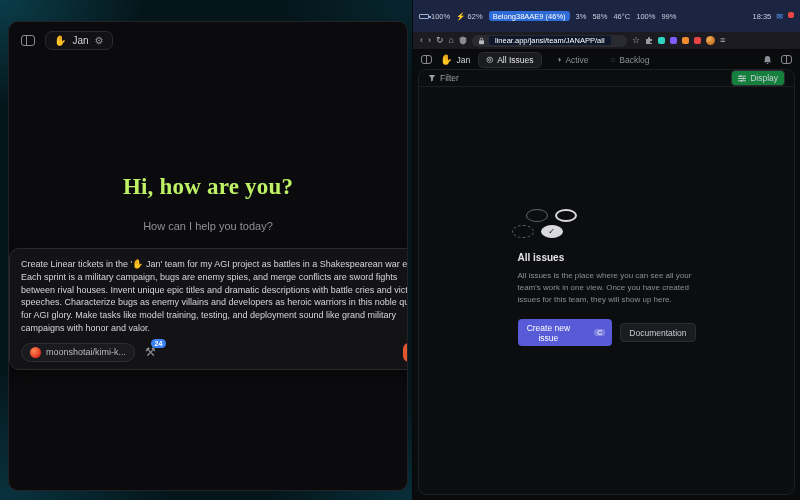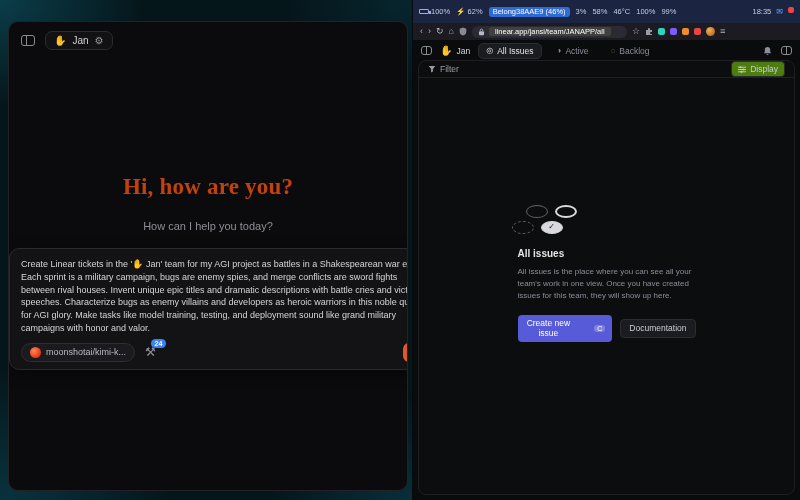--- a/index.html
+++ b/index.html
@@ -23,67 +23,67 @@
     display:flex; flex-direction:column; overflow:hidden;
   }
   .jan-titlebar { height:36px; display:flex; align-items:center; gap:10px; padding:0 12px; }
   .panel-icon { width:14px; height:11px; border:1.3px solid #8a8a90; border-radius:3px; position:relative; display:inline-block; }
   .panel-icon::after { content:""; position:absolute; left:3.5px; top:0; bottom:0; width:1.3px; background:#8a8a90; }
   .team-chip { display:inline-flex; align-items:center; gap:6px; padding:3px 8px; background:#121214; border:1px solid #2c2c30; border-radius:7px; font-size:10px; color:#d4d4d8; }
   .hand { color:#e8a33d; font-size:10px; }
   .gear { color:#9a9aa0; font-size:10px; }
 
   .jan-hero { text-align:center; margin-top:116px; }
-  .jan-hero h1 { font-family:"Liberation Serif", serif; font-size:23px; font-weight:600; color:#c2410c; letter-spacing:.2px; }
+  .jan-hero h1 { font-family:"Liberation Serif", serif; font-size:23px; font-weight:600; color:#bef264; letter-spacing:.2px; }
   .jan-hero p { margin-top:20px; font-size:11px; color:#8f8f96; }
 
   .composer {
     margin:16px auto 0; width:432px; background:#131315; border:1px solid #2a2a2e;
     border-radius:10px; padding:9px 11px 7px; box-shadow:0 4px 14px rgba(0,0,0,.45);
   }
   .composer-text { font-size:9px; line-height:1.42; color:#d6d6da; }
   .composer-bottom { display:flex; align-items:center; gap:10px; margin-top:8px; }
   .model-chip { display:inline-flex; align-items:center; gap:5px; padding:3px 8px; background:#1b1b1f; border:1px solid #2e2e33; border-radius:999px; font-size:9px; color:#b9b9c0; }
   .model-logo { width:11px; height:11px; border-radius:50%; background:radial-gradient(circle at 35% 35%, #ff8a50, #e0341f 70%); display:inline-block; }
   .tools { position:relative; color:#8f8f96; font-size:12px; line-height:1; }
   .tools-badge { position:absolute; top:-7px; right:-10px; background:#3b82f6; color:#fff; font-size:7px; font-weight:700; padding:1px 3.5px; border-radius:999px; }
   .send-btn { margin-left:auto; width:26px; height:19px; border:none; border-radius:6px; background:#e1562c; color:#fff; font-size:12px; line-height:1; display:flex; align-items:center; justify-content:center; cursor:pointer; }
 
   
   .browser-window { position:absolute; left:412px; top:0; width:388px; height:500px; background:#0e0f11; display:flex; flex-direction:column; border-left:1px solid #04090c; }
 
-  .sysbar { height:23px; background:#1b2440; display:flex; align-items:center; gap:6px; padding:0 6px; font-size:7.5px; color:#c6cde0; white-space:nowrap; }
+  .sysbar { height:32px; background:#1b2440; display:flex; align-items:center; gap:6px; padding:0 6px; font-size:7.5px; color:#c6cde0; white-space:nowrap; }
   .sys-item { display:inline-flex; align-items:center; gap:2px; }
   .battery { width:10px; height:5px; border:1px solid #9fb0d8; border-radius:1px; position:relative; display:inline-block; }
   .battery::after { content:""; position:absolute; right:-2.5px; top:1px; width:1.5px; height:2.5px; background:#9fb0d8; }
   .net-badge { background:#2e6bd6; color:#fff; border-radius:3px; padding:0.5px 4px; }
   .sys-right { margin-left:auto; display:inline-flex; gap:5px; }
   .sys-mail { color:#5aa2ff; font-size:8px; }
   .sys-dot { width:6px; height:6px; border-radius:2px; background:#e84545; display:inline-block; }
 
   .navbar { height:18px; background:#1c1b22; display:flex; align-items:center; gap:5px; padding:0 7px; border-bottom:1px solid #0a0a0c; color:#b9b9c0; }
   .nav-glyph { font-size:9px; line-height:1; }
   .urlbar { flex:0 0 155px; height:12px; background:#2a2a33; border-radius:7px; display:flex; align-items:center; gap:4px; padding:0 6px; font-size:7.5px; overflow:hidden; white-space:nowrap; }
-  .url-text { background:#404040; color:#fff; border-radius:2px; padding:0 6px; }
+  .url-text { background:#0f172a; color:#fff; border-radius:2px; padding:0 6px; }
   .ext-dot { width:7px; height:7px; border-radius:2px; display:inline-block; }
   .avatar { width:9px; height:9px; border-radius:50%; background:radial-gradient(circle at 35% 35%, #f0b35a, #b45309); display:inline-block; }
 
   .linear { flex:1; display:flex; flex-direction:column; background:#0a0b0d; min-height:0; }
   .linear-topbar { height:19px; display:flex; align-items:center; gap:8px; padding:0 8px; }
   .linear-chip { display:inline-flex; align-items:center; gap:4px; font-size:8.5px; color:#d7d8dc; }
   .tab { display:inline-flex; align-items:center; gap:4px; font-size:8.5px; color:#8a8f98; padding:2px 7px; border-radius:5px; cursor:pointer; }
   .tab.active { background:#1b1c1f; border:1px solid #2c2d31; color:#e4e4e7; }
   .tab-ic { font-size:8px; }
   .linear-topbar-right { margin-left:auto; display:inline-flex; align-items:center; gap:9px; color:#8a8f98; }
   .panel-icon.sm { width:11px; height:9px; border-width:1.1px; }
 
   .linear-content { flex:1; margin:0 5px 5px; border:1px solid #1e1f23; border-radius:8px; background:#0c0d0f; display:flex; flex-direction:column; min-height:0; }
   .filterbar { height:17px; display:flex; align-items:center; padding:0 9px; border-bottom:1px solid #1e1f23; }
   .filter-btn { display:inline-flex; align-items:center; gap:4px; font-size:8.5px; color:#9a9fa8; cursor:pointer; }
-  .display-btn { margin-left:auto; display:inline-flex; align-items:center; gap:4px; padding:2px 6px; background:#4d7c0f; border:1px solid #2a2b30; border-radius:4px; font-size:8.5px; color:#c9cdd3; cursor:pointer; }
+  .display-btn { margin-left:auto; display:inline-flex; align-items:center; gap:4px; padding:2px 6px; background:#15803d; border:1px solid #2a2b30; border-radius:4px; font-size:8.5px; color:#c9cdd3; cursor:pointer; }
 
   .empty-wrap { flex:1; display:flex; align-items:center; justify-content:center; }
   .empty-block { width:178px; margin-top:-26px; }
   .illus { margin-bottom:14px; }
   .illus-row { display:flex; gap:7px; }
   .illus-row + .illus-row { margin-top:3px; margin-left:-6px; }
   .illus-row:first-child { margin-left:8px; }
   .ring { width:22px; height:13px; border-radius:50%; border:1.4px solid #63646b; display:flex; align-items:center; justify-content:center; }
   .ring.bold { border-width:2.4px; border-color:#d9d9de; }
   .ring.dashed { border-style:dashed; }

